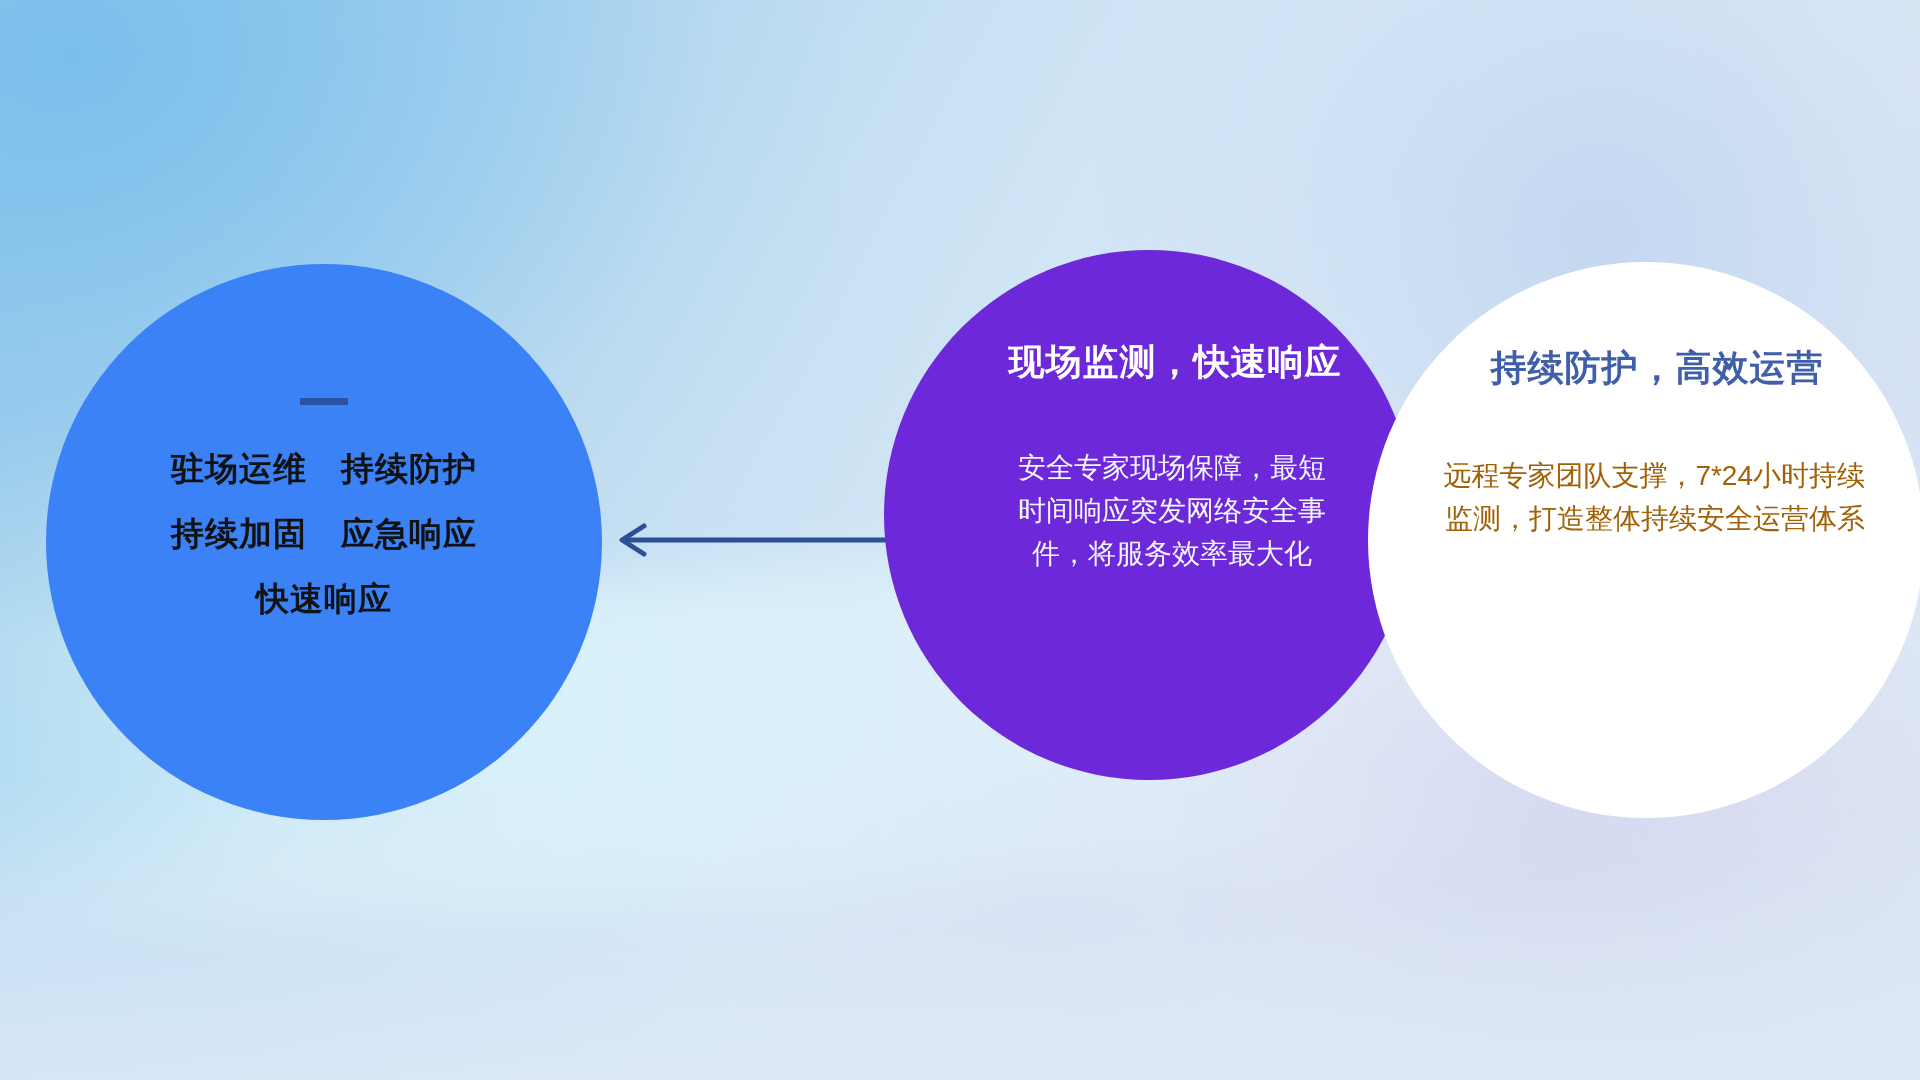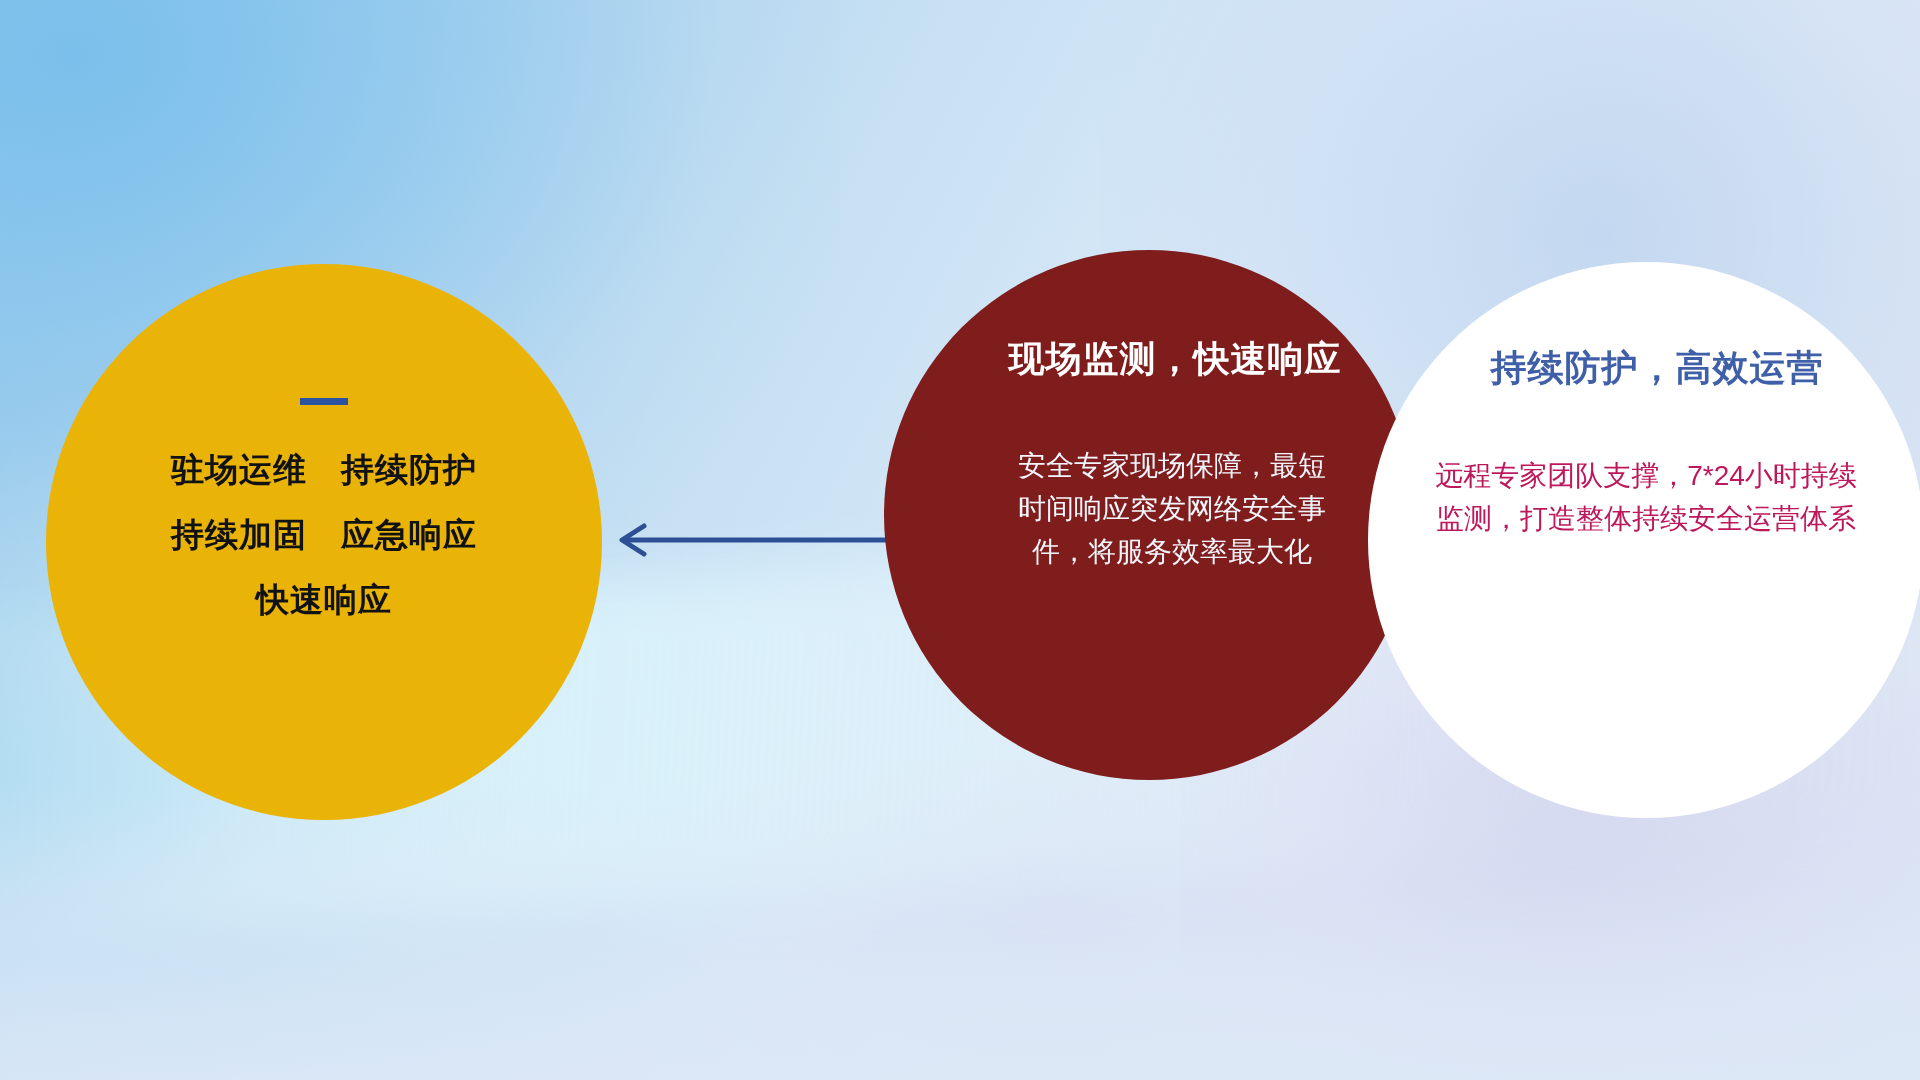--- a/index.html
+++ b/index.html
@@ -113,29 +113,29 @@
 
   
   .circle {
     position: absolute;
     border-radius: 50%;
     box-sizing: border-box;
   }
   .circle-left {
     left: 46px;  top: 264px;
     width: 556px; height: 556px;
-    background: #eab308;
+    background: #3b82f6;
     z-index: 3;
+    font-family: Liberation Serif, serif;
   }
   .circle-mid {
     left: 884px; top: 250px;
     width: 530px; height: 530px;
-    background: #7f1d1d;
+    background: #6d28d9;
     z-index: 4;
-    font-family: Liberation Mono, monospace;
   }
   .circle-right {
     left: 1368px; top: 262px;
     width: 556px; height: 556px;
     background: #ffffff;
     z-index: 5;
   }
 
   
   .left-inner {
@@ -224,22 +224,22 @@
     letter-spacing: 1px;
     white-space: nowrap;
     line-height: 1.1;
     margin-left: 22px;
   }
   .right-body {
     margin-top: 66px;
     width: 438px;
     font-size: 28px;
     line-height: 1.55;
-    color: #be185d;
-    text-align: center;
+    color: #a16207;
+    text-align: right;
     font-weight: 400;
   }
 </style>
 </head>
 <body>
 
 <div id="stage">
 
   <div class="bg-base"></div>
   <div class="bg-glow-tl"></div>

